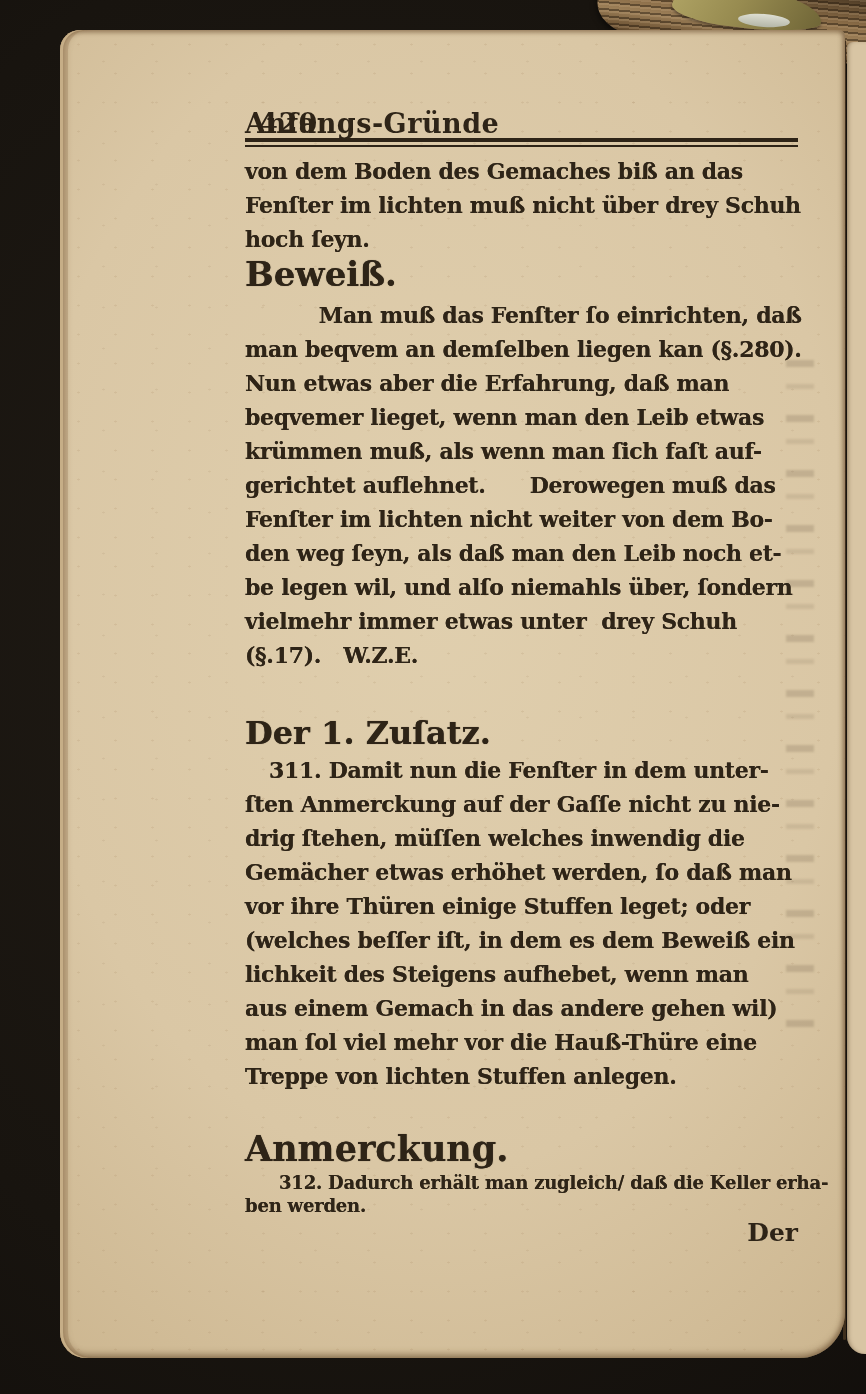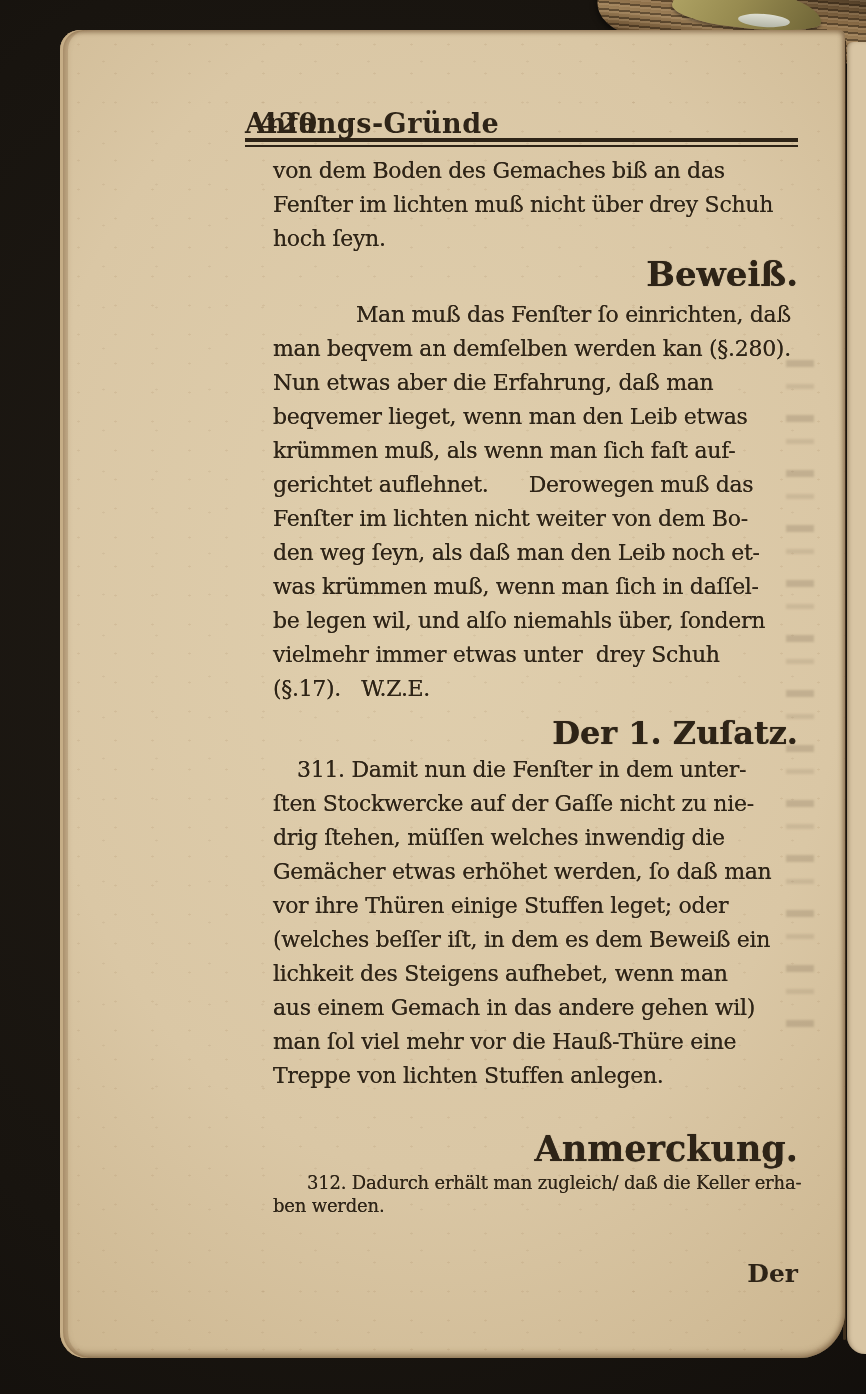--- a/index.html
+++ b/index.html
@@ -72,44 +72,44 @@
     background-size:37px 29px, 53px 41px;
     background-position:0 0, 17px 11px;
   }
   .bleedthrough{
     position:absolute; left:726px; top:330px; width:28px; height:680px;
     background:repeating-linear-gradient(180deg, rgba(70,52,32,.16) 0 7px, transparent 7px 24px, rgba(70,52,32,.10) 24px 29px, transparent 29px 55px);
     filter:blur(1px);
   }
   
   .textblock{position:absolute; left:185px; top:0; width:560px; color:#2e2417;}
-  .line{white-space:pre; font-size:22px; font-weight:400; line-height:34px;
-        letter-spacing:-0.3px; text-shadow:0 0 .6px rgba(46,36,23,.8);margin-left:28px;}
+  .line{white-space:pre; font-size:22px; font-weight:700; line-height:34px;
+        letter-spacing:-0.3px; text-shadow:0 0 .6px rgba(46,36,23,.8);}
   .headerrow{position:absolute; top:78px; left:0; width:100%; height:34px;text-decoration:underline;}
   .pagenum{position:absolute; left:14px; top:0; font-size:27px; font-weight:700; letter-spacing:1px;}
   .running-title{position:absolute; left:0; right:30px; top:0; 
         font-size:27px; font-weight:700; letter-spacing:.5px;}
   .rule{position:absolute; top:108px; left:0; width:553px; height:9px;
         border-top:4px solid #2e2417; border-bottom:2px solid #2e2417;
         box-sizing:border-box;}
   .intro{position:absolute; top:124px; left:0;}
-  .heading{position:absolute; left:0; width:553px; text-align:right; font-weight:700;
+  .heading{position:absolute; left:0; width:553px; text-align:left; font-weight:700;
         text-shadow:0 0 .7px rgba(46,36,23,.9);}
   .h-proof{top:224px; font-size:34px;}
   .h-zusatz{top:684px; font-size:32px;}
   .h-anmerckung{top:1098px; font-size:35px;}
   .para-proof{position:absolute; top:268px; left:0;}
   .para-zusatz{position:absolute; top:723px; left:0;}
   .para-remark{position:absolute; top:1141px; left:0;}
   .para-remark .line{font-size:18px; line-height:23px; letter-spacing:-0.2px;}
   .indent-lg{padding-left:30px;text-align:right;}
   .indent-md{padding-left:24px;}
   .indent-sm{padding-left:34px;}
   .catchword{position:absolute; top:1188px; left:0; width:553px; text-align:right;
-        font-size:25px; font-weight:700;margin-top:41px;}
+        font-size:25px; font-weight:700;}
 </style>
 </head>
 <body>
 
 <div class="scene">
 
   <div class="fore-edge">
     <div class="streaks"></div>
   </div>
   <div class="headband"></div>
@@ -134,38 +134,37 @@
       <div class="intro">
         <div class="line">von dem Boden des Gemaches biß an das</div>
         <div class="line">Fenſter im lichten muß nicht über drey Schuh</div>
         <div class="line">hoch ſeyn.</div>
       </div>
 
       <div class="heading h-proof">Beweiß.</div>
 
       <div class="para-proof">
         <div class="line indent-lg">Man muß das Fenſter ſo einrichten, daß</div>
-        <div class="line">man beqvem an demſelben werden kan (§.280).</div>
+        <div class="line">man beqvem an demſelben liegen kan (§.280).</div>
         <div class="line">Nun etwas aber die Erfahrung, daß man</div>
         <div class="line">beqvemer lieget, wenn man den Leib etwas</div>
         <div class="line">krümmen muß, als wenn man ſich faſt auf-</div>
         <div class="line">gerichtet auflehnet.      Derowegen muß das</div>
         <div class="line">Fenſter im lichten nicht weiter von dem Bo-</div>
         <div class="line">den weg ſeyn, als daß man den Leib noch et-</div>
-        <div class="line">was krümmen muß, wenn man ſich in daſſel-</div>
         <div class="line">be legen wil, und alſo niemahls über, ſondern</div>
         <div class="line">vielmehr immer etwas unter  drey Schuh</div>
         <div class="line">(§.17).   W.Z.E.</div>
       </div>
 
       <div class="heading h-zusatz">Der 1. Zuſatz.</div>
 
       <div class="para-zusatz">
         <div class="line indent-md">311. Damit nun die Fenſter in dem unter-</div>
-        <div class="line">ſten Stockwercke auf der Gaſſe nicht zu nie-</div>
+        <div class="line">ſten Anmerckung auf der Gaſſe nicht zu nie-</div>
         <div class="line">drig ſtehen, müſſen welches inwendig die</div>
         <div class="line">Gemächer etwas erhöhet werden, ſo daß man</div>
         <div class="line">vor ihre Thüren einige Stuffen leget; oder</div>
         <div class="line">(welches beſſer iſt, in dem es dem Beweiß ein</div>
         <div class="line">lichkeit des Steigens aufhebet, wenn man</div>
         <div class="line">aus einem Gemach in das andere gehen wil)</div>
         <div class="line">man ſol viel mehr vor die Hauß-Thüre eine</div>
         <div class="line">Treppe von lichten Stuffen anlegen.</div>
       </div>
 

